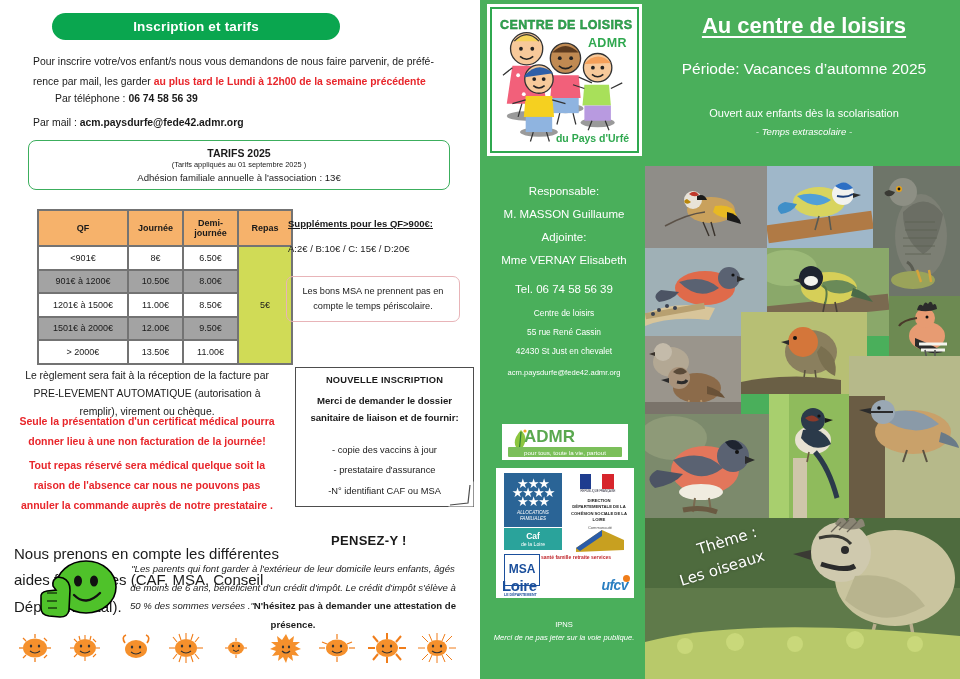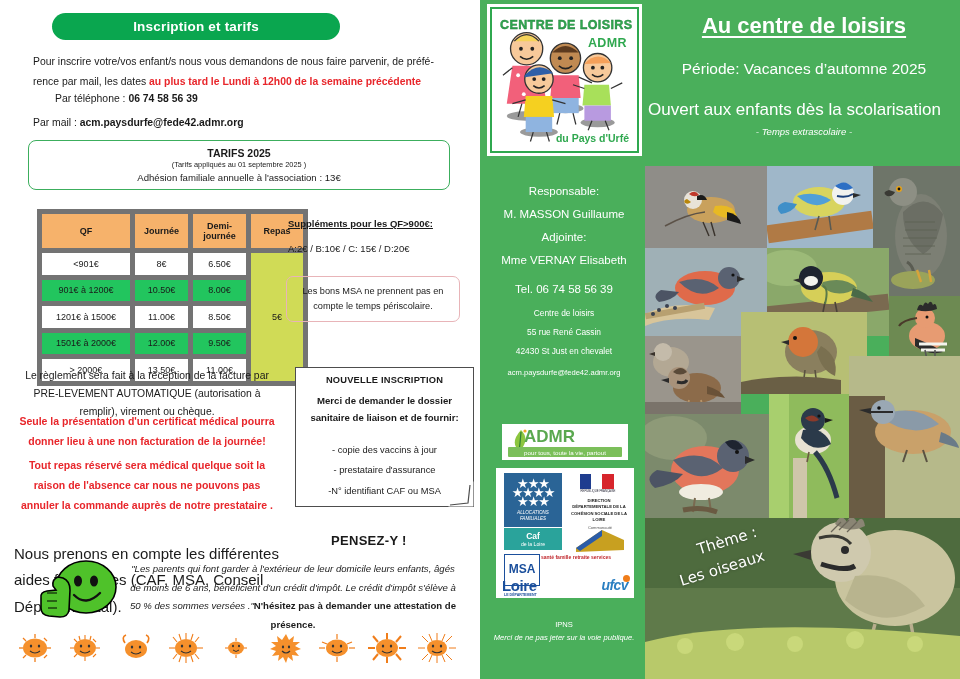--- a/index.html
+++ b/index.html
@@ -19,25 +19,25 @@
 
   .p-tel{left:44px;top:89px;padding-left:11px;}
   .p-mail{left:33px;top:113px;}
 
   .tarifbox{position:absolute;left:28px;top:140px;width:420px;height:48px;border:1.3px solid #3cae5d;border-radius:8px;}
   .tarifbox .t1{position:absolute;left:0;right:0;top:6px;text-align:center;font-weight:bold;font-size:10.5px;}
   .tarifbox .t2{position:absolute;left:0;right:0;top:19px;text-align:center;font-size:7.4px;}
   .tarifbox .t3{position:absolute;left:0;right:0;top:31px;text-align:center;font-size:9.6px;}
 
   table.tarifs{position:absolute;left:37px;top:209px;border-collapse:collapse;}
-  table.tarifs td,table.tarifs th{border:5px solid #737373;font-size:9px;text-align:center;padding:0;}
+  table.tarifs td,table.tarifs th{border:2px solid #737373;font-size:9px;text-align:center;padding:0;}
   table.tarifs th{background:#f6b26b;font-weight:bold;height:34px;}
   table.tarifs td{height:21.5px;}
   .c-qf{width:88px;}.c-j{width:53px;}.c-d{width:53px;}.c-r{width:52px;}
-  tr.alt td{background:#22c55e;}
+  tr.alt td{background:#a3a3a3;}
   td.repas{background:#d0db56;vertical-align:middle;font-size:9.5px;}
 
   .supp{position:absolute;left:288px;top:218px;font-size:9.5px;font-weight:bold;text-decoration:underline;}
   .suppv{position:absolute;left:288px;top:243px;font-size:9.5px;}
   .msabox{position:absolute;left:286px;top:276px;width:172px;height:44px;border:1px solid #e8b4b8;border-radius:7px;
           display:flex;flex-direction:column;align-items:center;justify-content:center;}
   .msabox div{font-size:9.2px;line-height:1.65;text-align:left;}
 
   .p-regl{left:14px;top:367px;width:266px;text-align:center;line-height:1.75;}
   .p-red1{left:14px;top:412px;width:266px;text-align:center;line-height:1.9;font-size:10.5px;font-weight:bold;}
@@ -105,42 +105,42 @@
   .ufcvdot{position:absolute;right:2px;bottom:14px;width:7px;height:7px;background:#f07d1a;border-radius:50%;}
 
   .ipns{position:absolute;left:480px;top:620px;width:168px;text-align:center;color:#fff;font-size:7.6px;}
   .ipns2{position:absolute;left:480px;top:632px;width:168px;text-align:center;color:#fff;font-size:7.6px;font-style:italic;line-height:1.6;}
 
   
   .right{position:absolute;left:648px;top:0;width:312px;height:679px;background:#4aaf5b;overflow:hidden;}
   .rh1{position:absolute;left:0;top:13px;width:312px;text-align:center;color:#fff;font-size:22px;font-weight:bold;
        text-decoration:underline;text-underline-offset:3px;}
   .rh2{position:absolute;left:0;top:60px;width:312px;text-align:center;color:#fff;font-size:15.5px;}
-  .rh3{position:absolute;left:0;top:100px;width:312px;text-align:left;color:#fff;font-size:17px;}
+  .rh3{position:absolute;left:0;top:107px;width:312px;text-align:center;color:#fff;font-size:11px;}
   .rh4{position:absolute;left:0;top:126px;width:312px;text-align:center;color:#fff;font-size:9.5px;font-style:italic;}
 
   .collage{position:absolute;left:645px;top:166px;width:315px;height:513px;overflow:hidden;}
   .ph{position:absolute;overflow:hidden;}
 
   .theme{position:absolute;left:700px;top:528px;transform:rotate(-17deg);color:#fff;font-size:15px;line-height:1.65;
          font-family:"DejaVu Sans",sans-serif;text-shadow:0 0 3px rgba(0,0,0,.35);}
 </style>
 </head>
 <body>
 
 <div class="page">
 
   <div class="left">
 
     <div class="pill">
       <span>Inscription et tarifs</span>
     </div>
 
     <div class="para p-intro">
-      <span>Pour inscrire votre/vos enfant/s nous vous demandons de nous faire parvenir, de préfé-rence par mail, les dates </span><span class="red">au plus tard le Lundi à 12h00 de la semaine précédente</span>
+      <span>Pour inscrire votre/vos enfant/s nous vous demandons de nous faire parvenir, de préfé-rence par mail, les garder </span><span class="red">au plus tard le Lundi à 12h00 de la semaine précédente</span>
     </div>
 
     <div class="para p-tel">
       <span>Par téléphone : </span><span class="bld">06 74 58 56 39</span>
     </div>
 
     <div class="para p-mail">
       <span>Par mail : </span><span class="bld">acm.paysdurfe@fede42.admr.org</span>
     </div>
 

